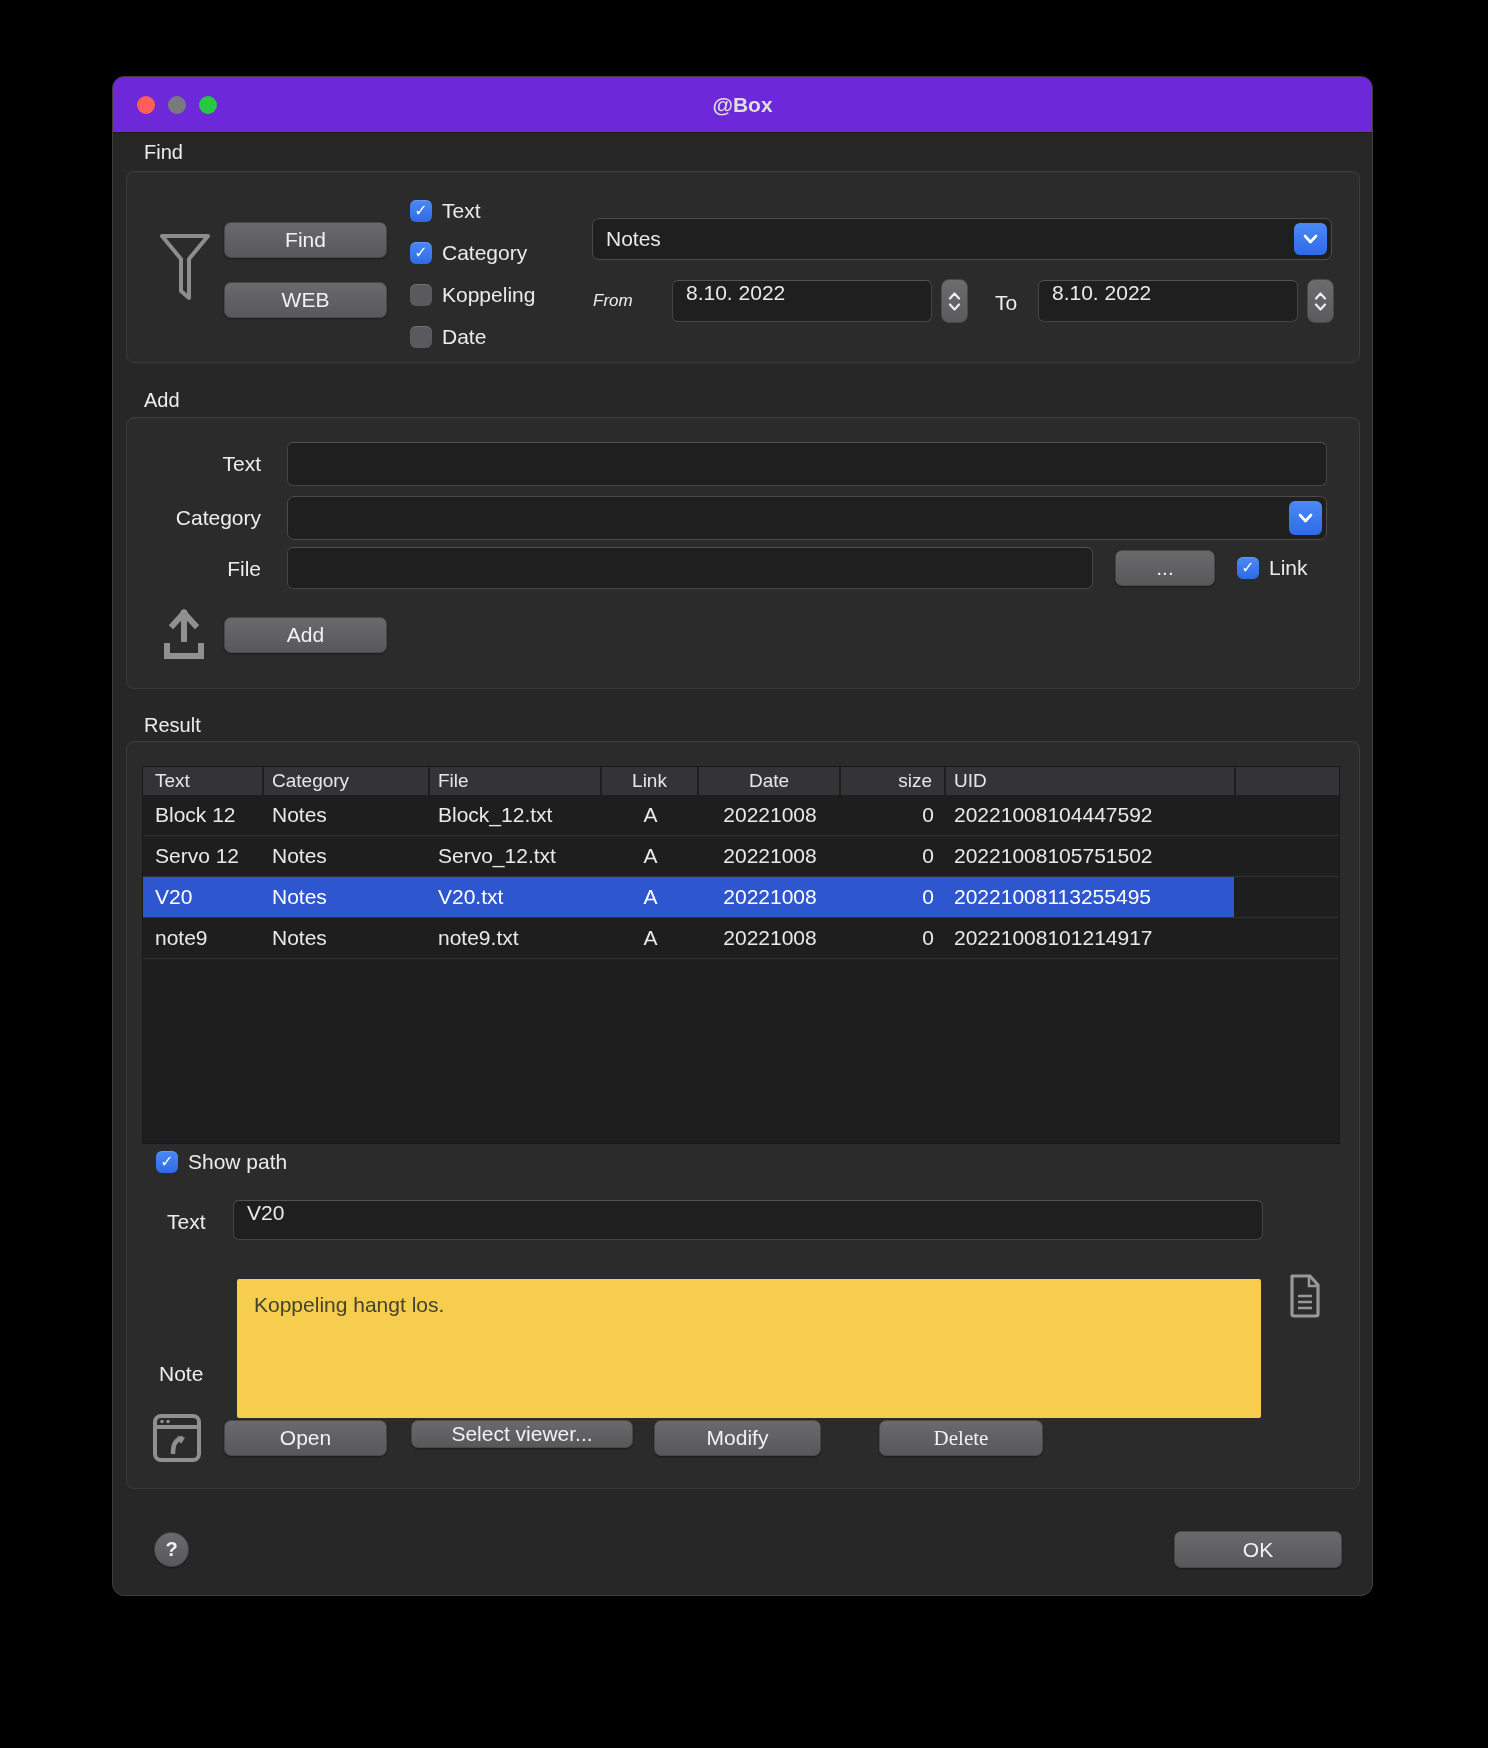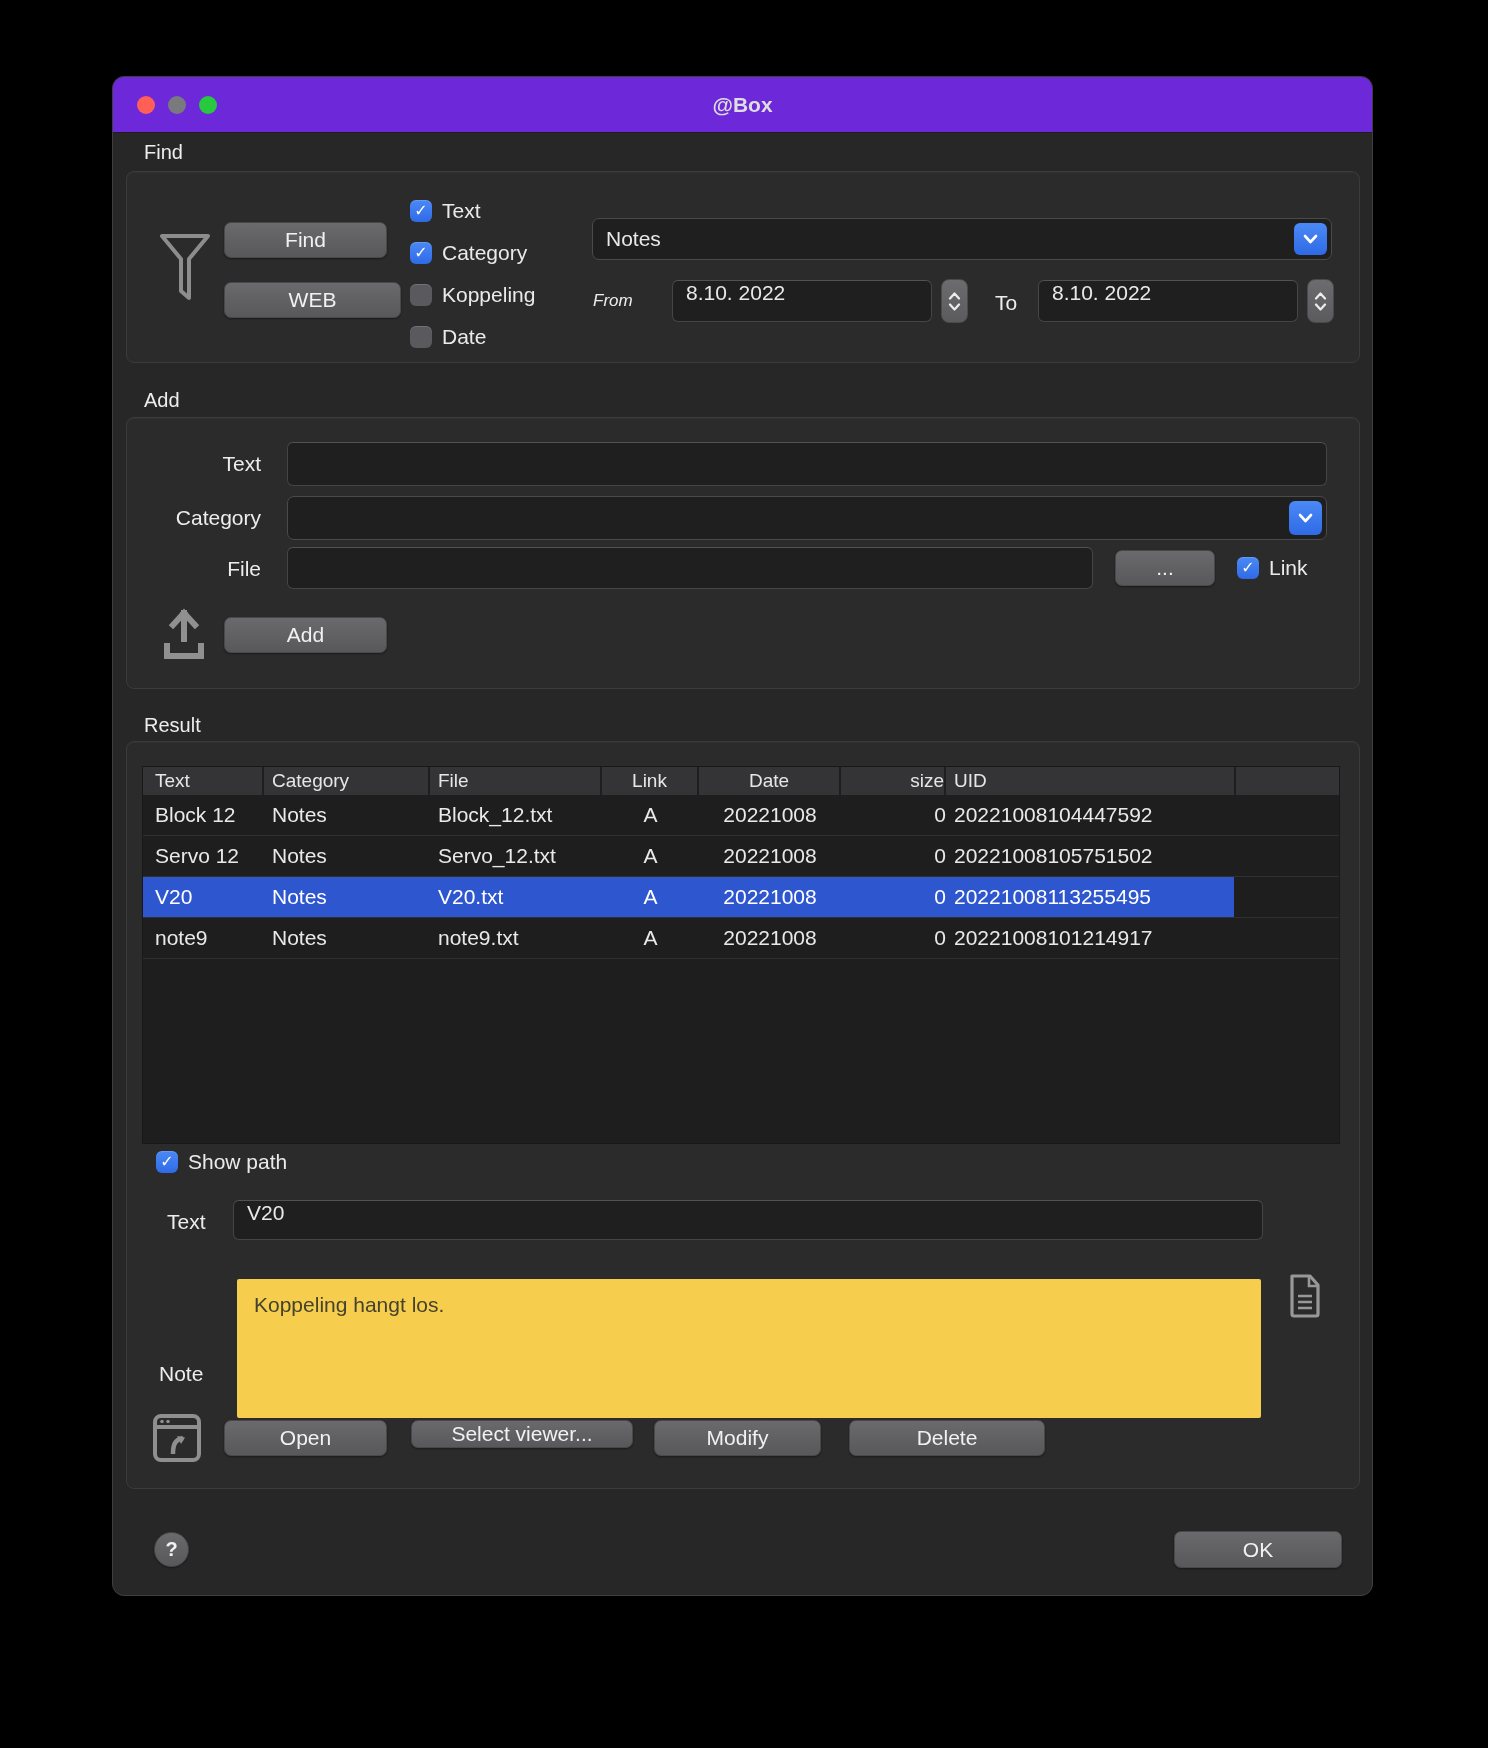--- a/index.html
+++ b/index.html
@@ -69,21 +69,21 @@
     background:linear-gradient(180deg,#6c6c6e,#5b5b5d);border:1px solid #4a4a4c;
     display:flex;flex-direction:column;align-items:center;justify-content:center;gap:3px;
   }
   .icon{position:absolute;}
 
   
   #find-label{left:31px;top:64px;}
   #find-group{top:94px;height:192px;}
   #filter-icon{left:30px;top:56px;}
   #find-button{left:97px;top:50px;width:163px;height:36px;}
-  #web-button{left:97px;top:110px;width:177px;height:36px;}
+  #web-button{left:97px;top:110px;width:163px;height:36px;}
   #find-checkboxes{position:absolute;left:283px;top:18px;}
   #find-checkboxes .cb{position:relative;height:42px;}
   #find-combo{left:465px;top:46px;width:740px;height:42px;}
   #from-label{left:466px;top:119px;font-size:17px;font-style:italic;}
   #from-field{left:545px;top:108px;width:260px;height:42px;}
   #from-stepper{left:814px;top:107px;}
   #to-label{left:868px;top:119px;font-size:21px;}
   #to-field{left:911px;top:108px;width:260px;height:42px;}
   #to-stepper{left:1180px;top:107px;}
 
@@ -116,36 +116,36 @@
   }
   .hcell.c7{margin-right:0;}
   .tcell{height:40px;line-height:40px;font-size:21px;padding:0 8px;overflow:hidden;white-space:nowrap;}
   .trow{border-bottom:1px solid #303030;}
   .trow.selected{
     background:linear-gradient(90deg,var(--selection) 0,var(--selection) calc(100% - 105px),transparent calc(100% - 105px));
     color:#fff;
   }
   .c0{padding-left:12px;}
   .c3,.c4{text-align:center;}
-  .c5{text-align:right;padding-right:0;}
+  .c5{text-align:right;padding-right:12px;}
   #show-path{left:29px;top:408px;}
   #result-text-label{left:40px;top:468px;font-size:21px;}
   #result-text-field{left:106px;top:458px;width:1030px;height:40px;}
   #note-label{left:32px;top:576px;font-size:21px;margin-top:44px;}
   #note-area{
     position:absolute;left:110px;top:513px;width:1024px;height:139px;
     background:var(--note-bg);color:#45422f;font-size:21px;padding:12px 17px;
     border-radius:2px;line-height:1.3;margin-top:24px;
   }
   #doc-icon{left:1160px;top:530px;}
   #winopen-icon{left:24px;top:670px;}
   #open-button{left:97px;top:678px;width:163px;height:36px;}
   #selectviewer-button{left:284px;top:678px;width:222px;height:28px;}
   #modify-button{left:527px;top:678px;width:167px;height:36px;}
-  #delete-button{left:722px;top:678px;width:196px;height:36px;}
+  #delete-button{left:752px;top:678px;width:164px;height:36px;font-family:Liberation Serif, serif;}
 
   
   #help-button{
     left:41px;top:1455px;width:35px;height:35px;border-radius:50%;
     font-size:20px;font-weight:bold;
   }
   #ok-button{left:1061px;top:1454px;width:168px;height:37px;}
 </style>
 </head>
 <body>

